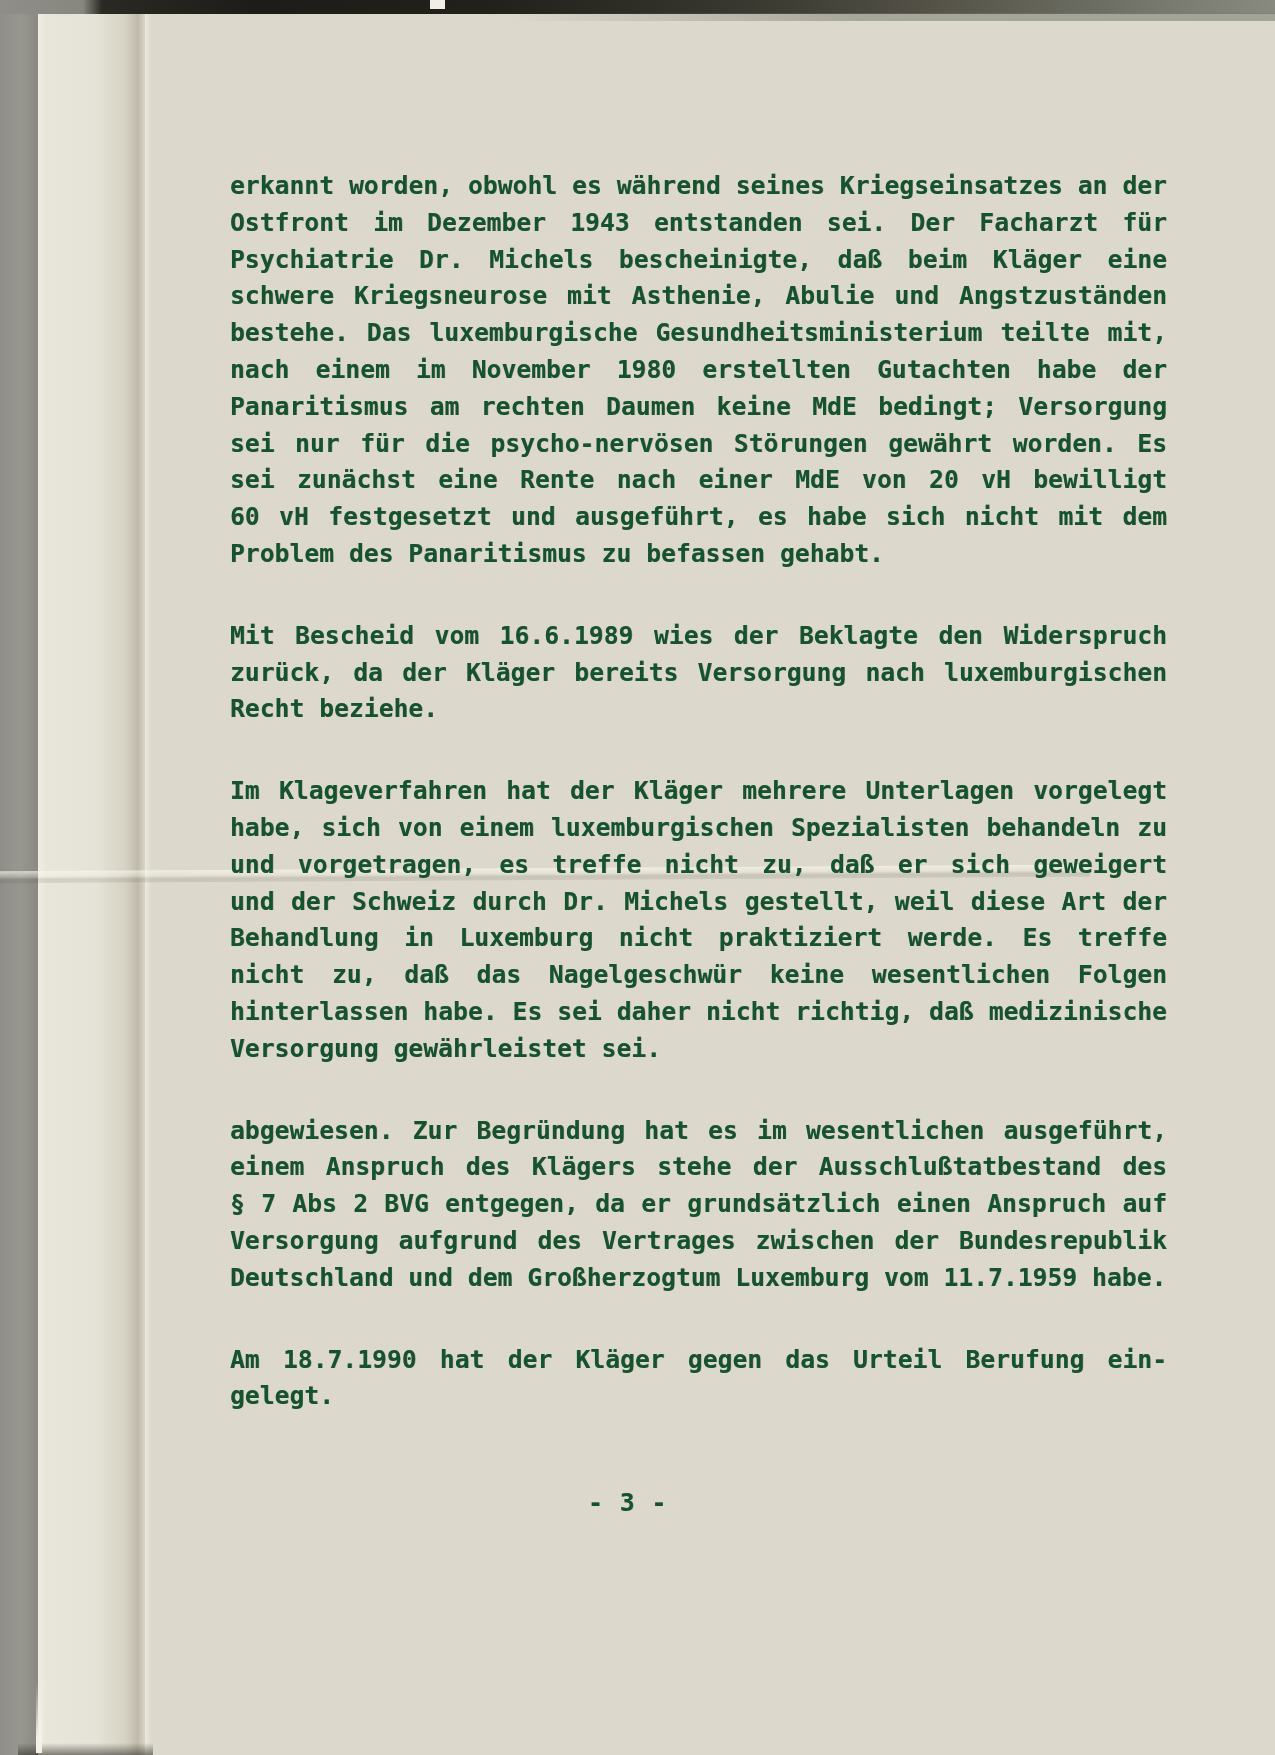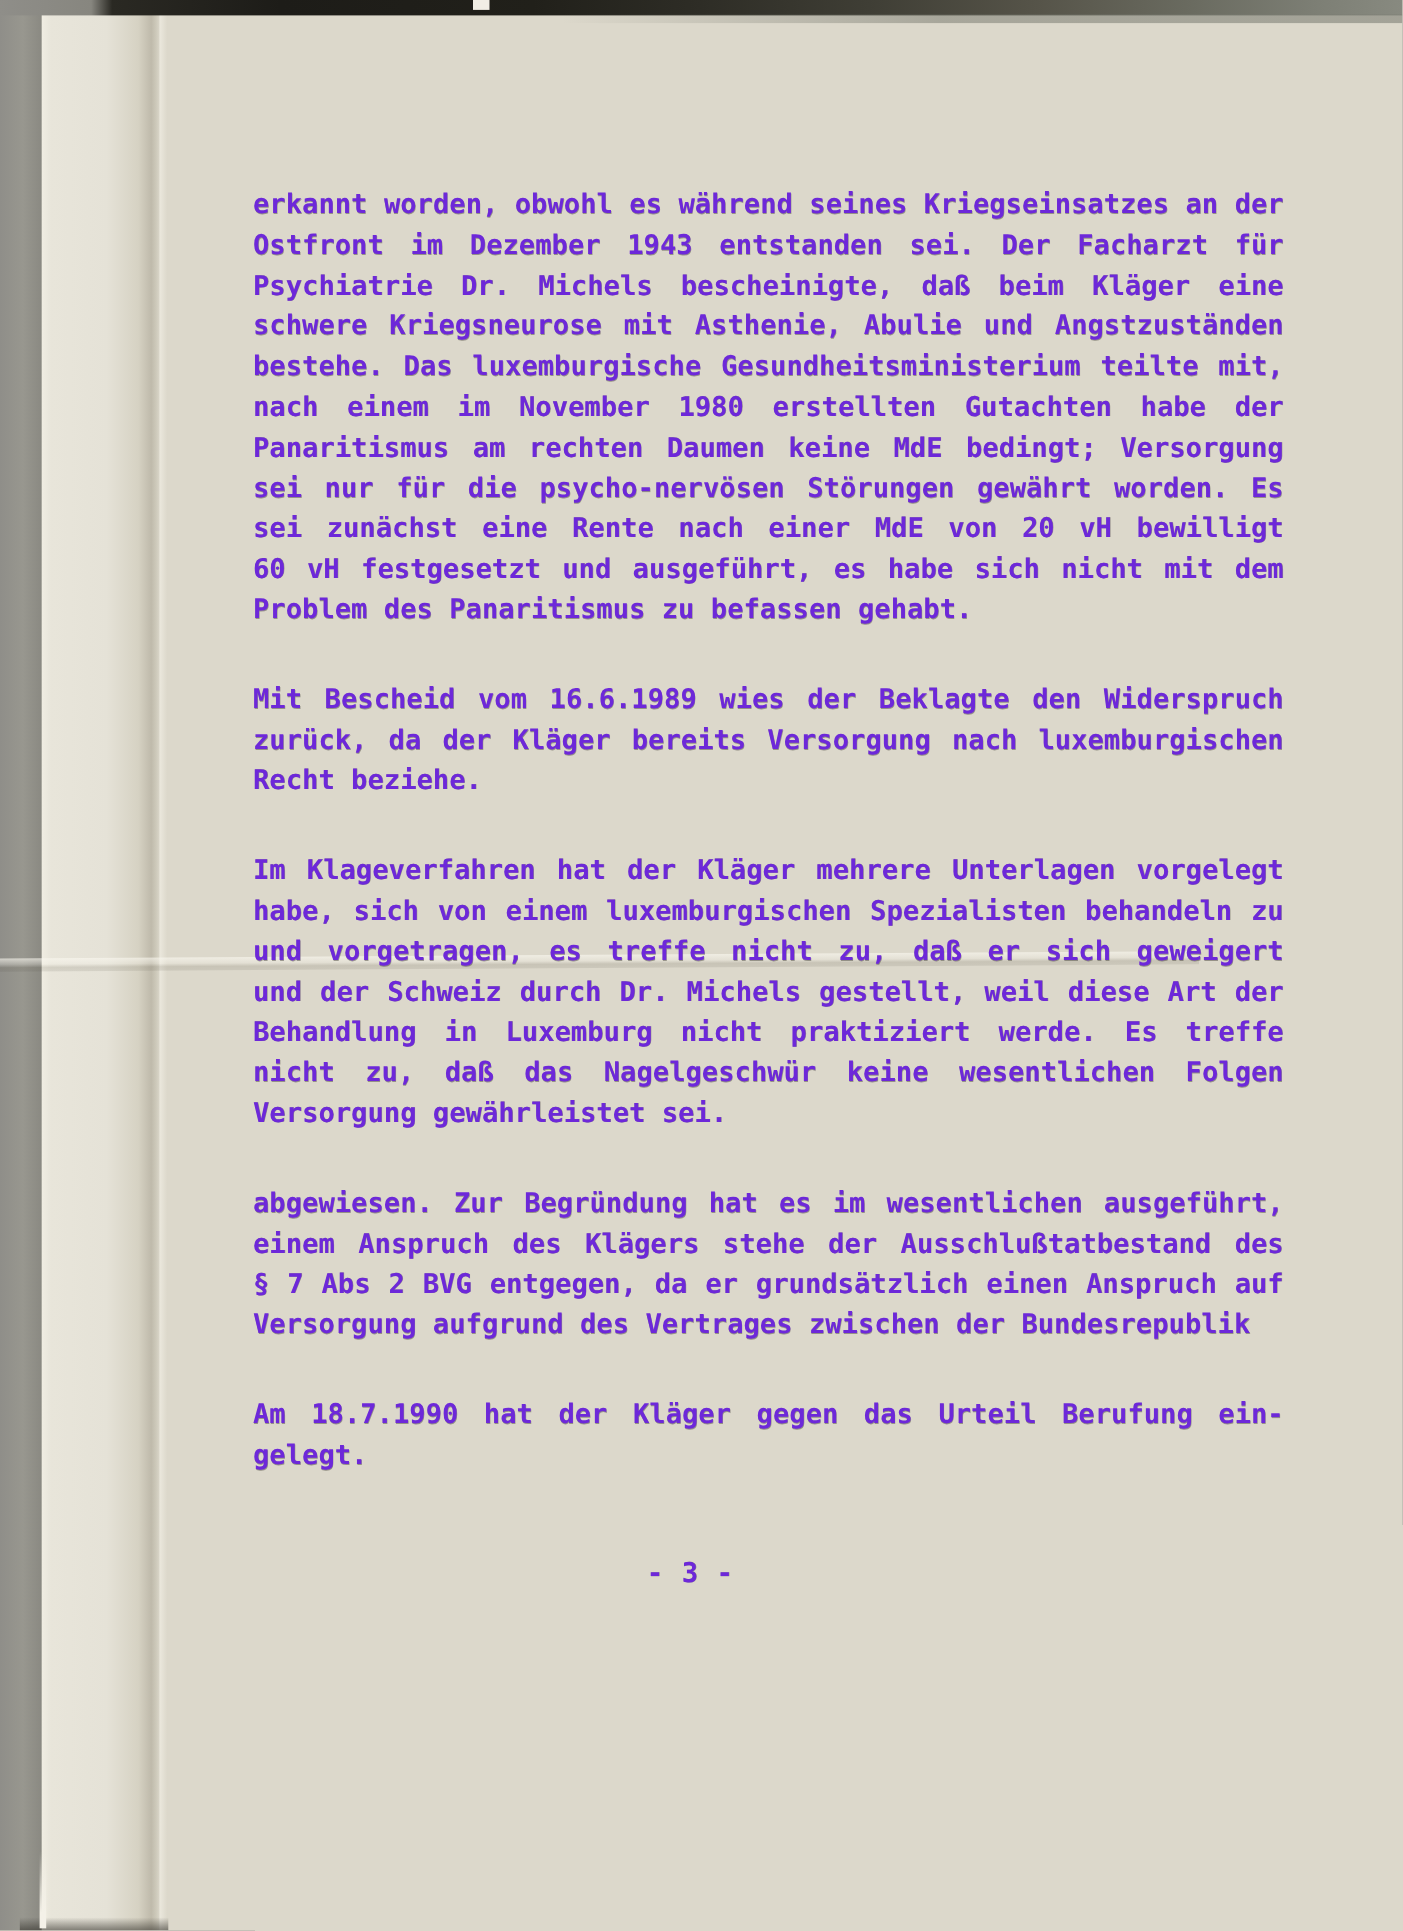--- a/index.html
+++ b/index.html
@@ -52,21 +52,21 @@
     position:absolute;left:18px;bottom:0;width:135px;height:12px;
     background:linear-gradient(180deg,rgba(40,38,32,0) 0%,rgba(40,38,32,.55) 100%);
   }
   .bottom-sliver{
     position:absolute;left:36px;bottom:2px;width:6px;height:70px;
     background:linear-gradient(180deg,rgba(244,241,232,0) 0%,#f4f1e8 80%);
   }
   
   .text-col{
     position:absolute;left:230px;top:168px;width:937px;
-    color:#6d28d9;
+    color:#14532d;
     font-size:24.7px;
     font-weight:700;
     line-height:36.8px;
     text-shadow:0.4px 0.4px 0 rgba(62,59,52,.45);
   }
   .para{margin:0 0 45px 0;}
   .para:last-of-type{margin-bottom:0;}
   .line{
     text-align:justify;
     -moz-text-align-last:justify;
@@ -117,27 +117,29 @@
           <div class="line">zurück, da der Kläger bereits Versorgung nach luxemburgischen</div>
           <div class="line">Recht beziehe.</div>
         </div>
         <div class="para">
           <div class="line">Im Klageverfahren hat der Kläger mehrere Unterlagen vorgelegt</div>
           <div class="line">habe, sich von einem luxemburgischen Spezialisten behandeln zu</div>
           <div class="line">und vorgetragen, es treffe nicht zu, daß er sich geweigert</div>
           <div class="line">und der Schweiz durch Dr. Michels gestellt, weil diese Art der</div>
           <div class="line">Behandlung in Luxemburg nicht praktiziert werde. Es treffe</div>
           <div class="line">nicht zu, daß das Nagelgeschwür keine wesentlichen Folgen</div>
+          <div class="line">hinterlassen habe. Es sei daher nicht richtig, daß medizinische</div>
           <div class="line">Versorgung gewährleistet sei.</div>
         </div>
         <div class="para">
           <div class="line">abgewiesen. Zur Begründung hat es im wesentlichen ausgeführt,</div>
           <div class="line">einem Anspruch des Klägers stehe der Ausschlußtatbestand des</div>
           <div class="line">§ 7 Abs 2 BVG entgegen, da er grundsätzlich einen Anspruch auf</div>
           <div class="line">Versorgung aufgrund des Vertrages zwischen der Bundesrepublik</div>
+          <div class="line">Deutschland und dem Großherzogtum Luxemburg vom 11.7.1959 habe.</div>
         </div>
         <div class="para">
           <div class="line">Am 18.7.1990 hat der Kläger gegen das Urteil Berufung ein-</div>
           <div class="line">gelegt.</div>
         </div>
       </div>
     <div class="page-number">- 3 -</div>
   </div>
 </div>
 

